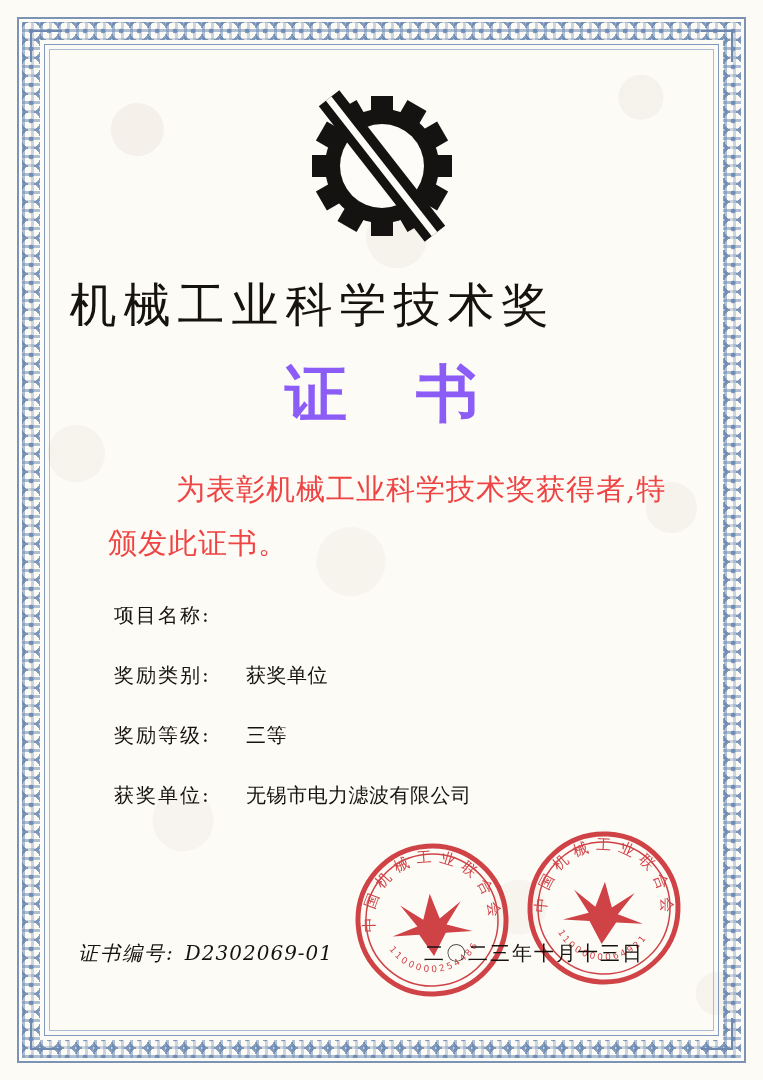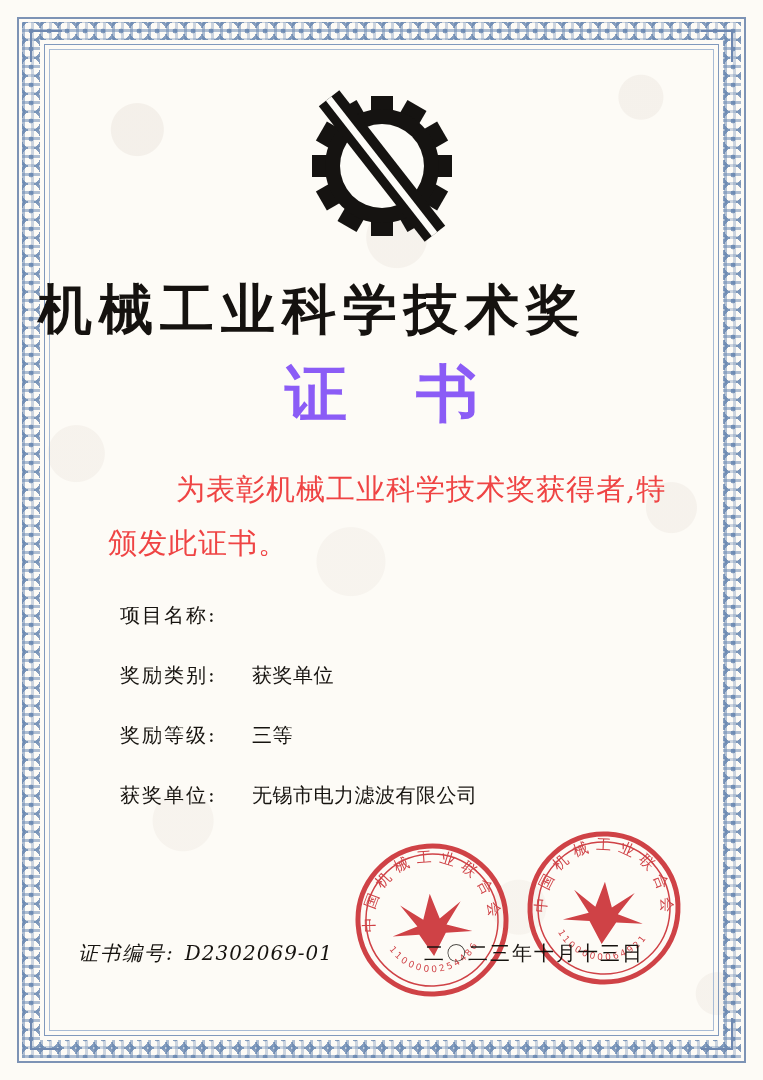--- a/index.html
+++ b/index.html
@@ -136,23 +136,23 @@
     height: 160px;
   }
 
   
   .title-main {
     position: absolute;
     left: 0;
     top: 274px;
     width: 618px;
     text-align: center;
-    font-size: 54px;
+    font-size: 47px;
     letter-spacing: 7px;
-    font-weight: bold;
+    font-weight: normal;
     color: #15120f;
     font-family: "DejaVu Serif", "Liberation Serif", serif;
     text-indent: 7px;
   }
   .title-sub {
     position: absolute;
     left: 0;
     top: 352px;
     width: 763px;
     text-align: center;
@@ -174,21 +174,21 @@
     line-height: 54px;
     color: #ef4444;
     text-indent: 68px;
     letter-spacing: 1px;
     font-family: "DejaVu Serif", "Liberation Serif", serif;
   }
 
   
   .fields {
     position: absolute;
-    left: 120px;
+    left: 114px;
     top: 600px;
     width: 545px;
   }
   .field-row {
     display: flex;
     align-items: flex-start;
     margin-bottom: 30px;
   }
   .field-label {
     width: 132px;

